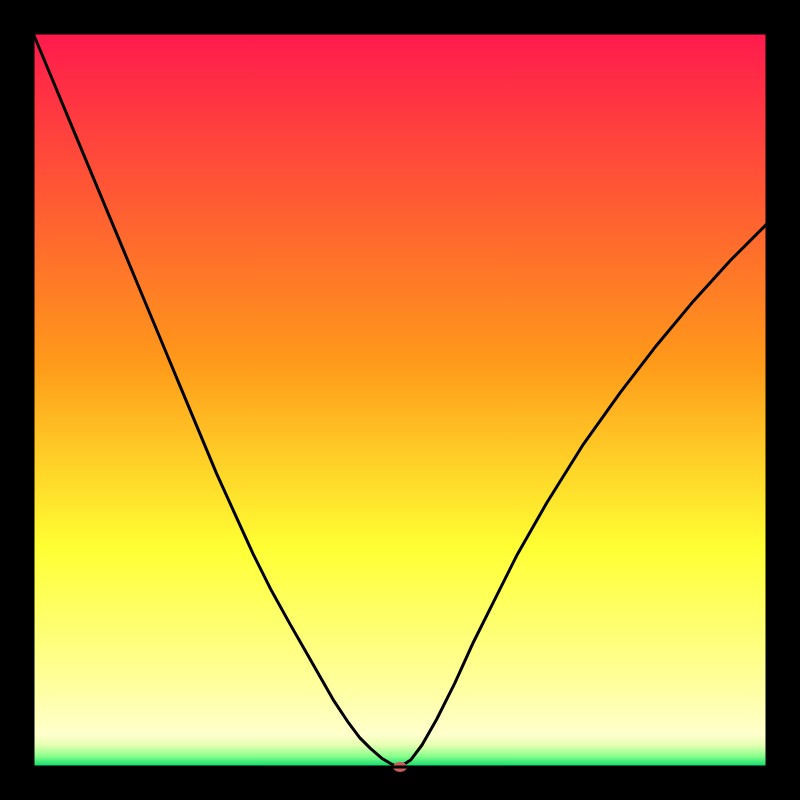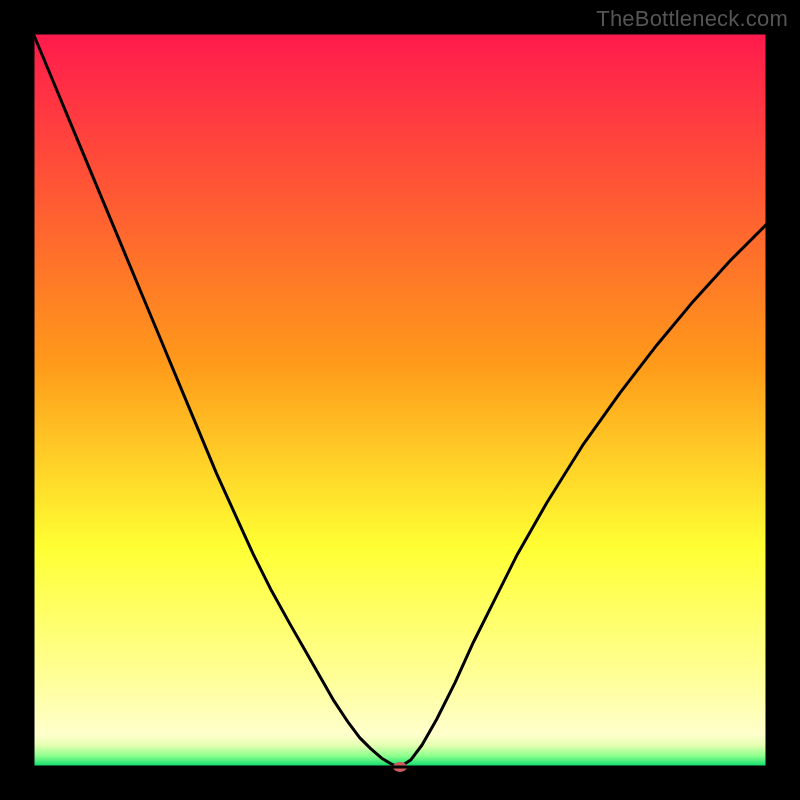--- a/index.html
+++ b/index.html
@@ -22,21 +22,20 @@
     font-family: Arial, Helvetica, sans-serif;
     letter-spacing: 0.2px;
     user-select: none;
   }
   svg { display: block; }
 </style>
 </head>
 <body>
 
 <div class="chart-wrap">
-  <div class="watermark">TheBottleneck.com</div>
   <svg id="chart-svg" width="800" height="800" viewBox="0 0 800 800">
       <rect x="0" y="0" width="800" height="800" fill="#000000"></rect>
       <defs>
         <linearGradient id="bg-grad" x1="0" y1="0" x2="0" y2="1">
           <stop offset="0.00%" stop-color="#ff1a4d"></stop>
           <stop offset="45.00%" stop-color="#ff9a1a"></stop>
           <stop offset="70.00%" stop-color="#ffff33"></stop>
           <stop offset="88.00%" stop-color="#ffff99"></stop>
           <stop offset="95.50%" stop-color="#ffffcc"></stop>
           <stop offset="97.00%" stop-color="#e6ffb3"></stop>

